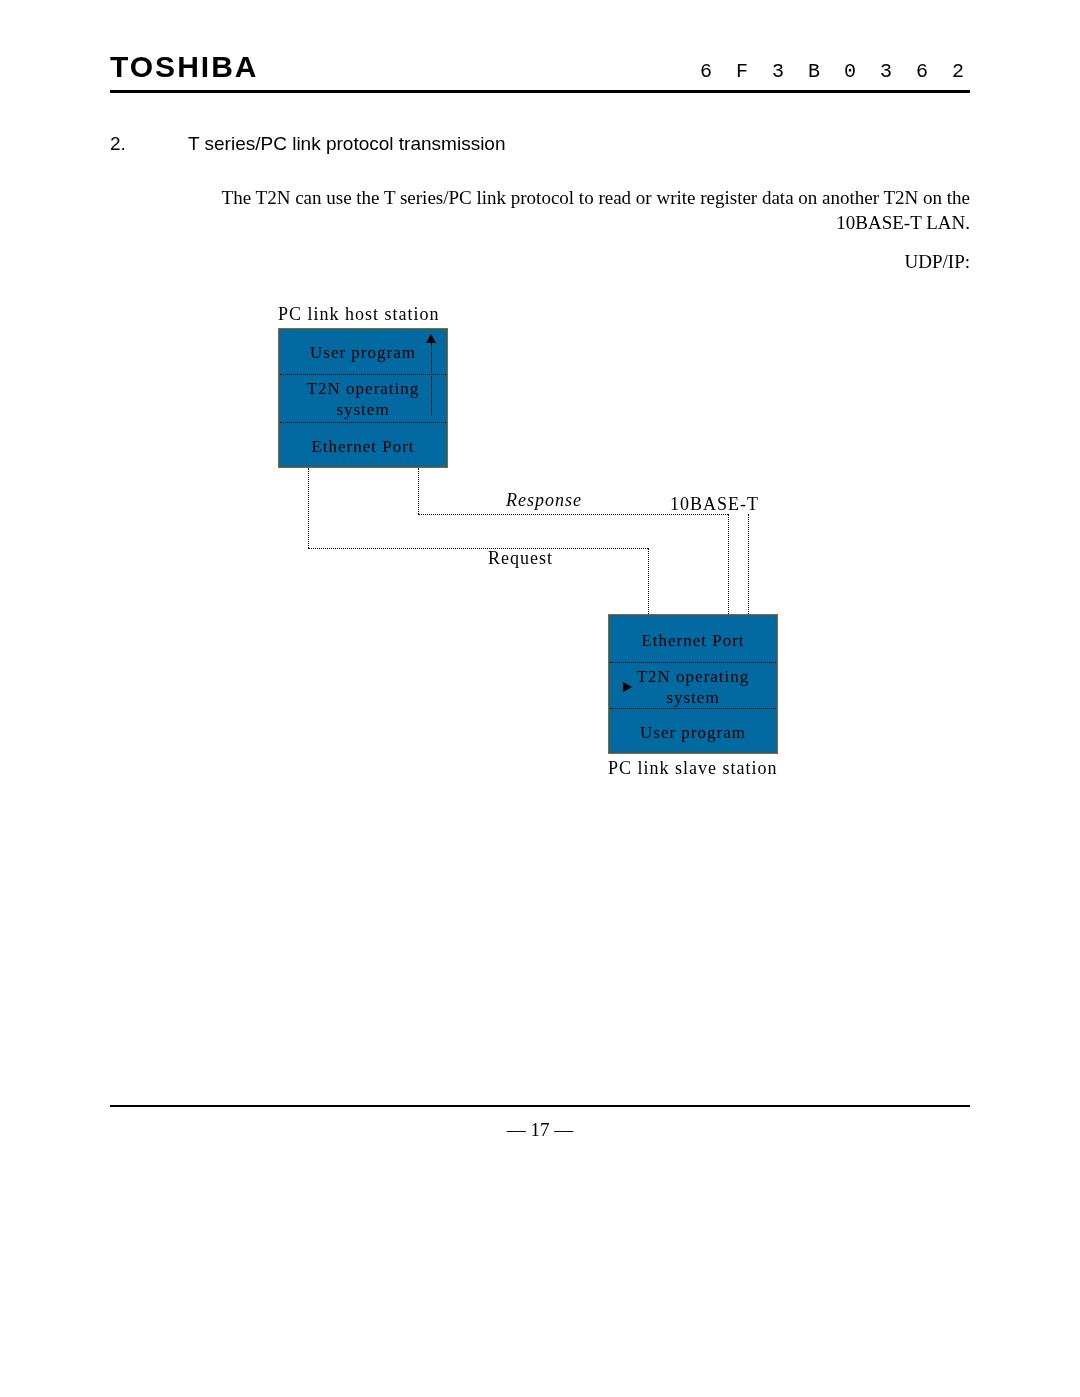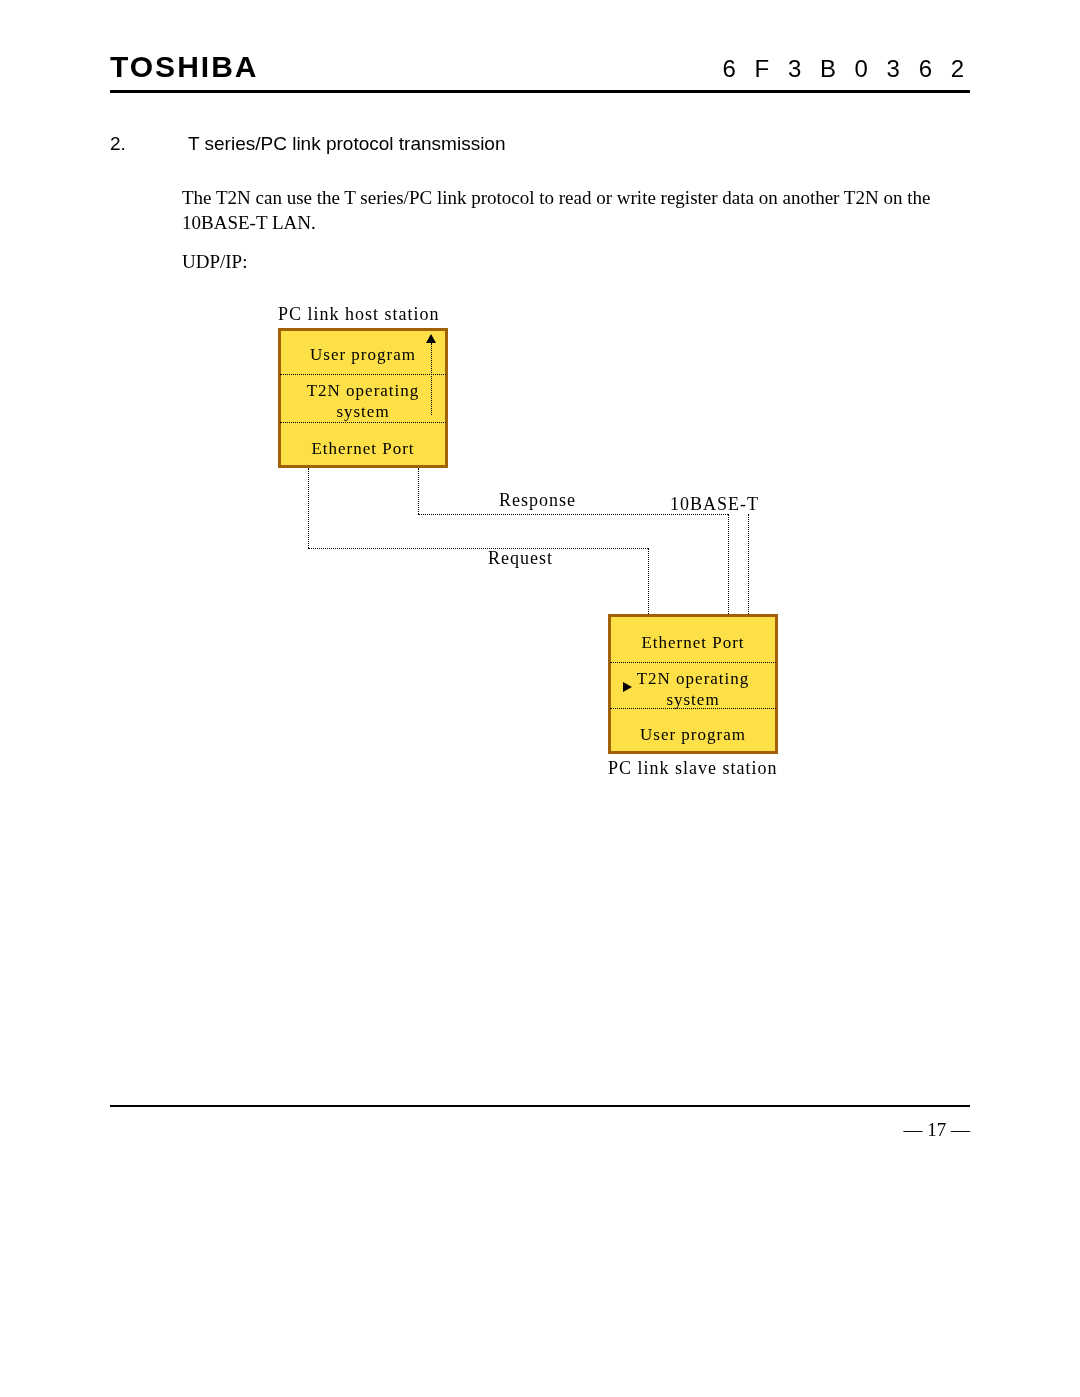--- a/index.html
+++ b/index.html
@@ -19,44 +19,45 @@
     align-items: baseline;
     padding-bottom: 6px;
   }
   .brand {
     font-family: Arial, Helvetica, sans-serif;
     font-weight: 900;
     font-size: 30px;
     letter-spacing: 2px;
   }
   .doccode {
-    font-family: Liberation Sans, sans-serif;
-    font-size: 24px;
+    font-family: Liberation Mono, monospace;
+    font-size: 20px;
     letter-spacing: 6px;
   }
   .rule-thick { border: 0; border-top: 3px solid #000; margin-bottom: 2px; }
 
   .content { padding-top: 38px; }
 
   .sec-row { display: flex; }
   .sec-num {
     width: 78px;
     flex: 0 0 78px;
     font-family: Arial, Helvetica, sans-serif;
     font-size: 19px;
   }
   .sec-title {
     font-family: Arial, Helvetica, sans-serif;
     font-size: 19px;
   }
 
   .body-block {
-    margin-left: 72px;
+    margin-left: 54px;
     font-size: 19px;
     line-height: 1.32;
+    text-align: right;
   }
   .para { margin-top: 22px; }
   .para.first { margin-top: 30px; }
   .para.tight { margin-top: 14px; flex-direction: column; }
   .udp-row { display: flex; gap: 22px; }
 
   
   .diagram {
     position: relative;
     margin: 30px 0 0 78px;
@@ -65,22 +66,22 @@
     font-family: "Times New Roman", Times, serif;
   }
   .d-label {
     position: absolute;
     font-size: 18px;
     letter-spacing: 1px;
     white-space: nowrap;
   }
   .d-box {
     position: absolute;
-    border: 3px solid #a16207;
-    background: #fde047;
+    border: 1px solid #a16207;
+    background: #0369a1;
   }
   .d-cell {
     position: absolute;
     left: 0; right: 0;
     display: flex;
     align-items: center;
     justify-content: center;
     text-align: center;
     font-size: 17px;
     letter-spacing: 1px;
@@ -119,21 +120,21 @@
     font-size: 18px;
   }
 
   .footer {
     position: absolute;
     left: 110px; right: 110px;
     bottom: 38px;
   }
   .rule-thin { border: 0; border-top: 2px solid #000; }
   .page-num {
-    text-align: right;
+    text-align: center;
     font-size: 19px;
     margin-top: 12px;
   }
 </style>
 </head>
 <body>
 
 <div class="page">
 
   <div class="header">
@@ -169,21 +170,21 @@
       <div class="dashed-h" style="left:92px; top:70px; width:166px;"></div>
       <div class="dashed-h" style="left:92px; top:118px; width:166px;"></div>
 
       <div class="arrow-up" style="left:238px; top:30px;"></div>
       <div class="dashed-v" style="left:243px; top:39px; height:72px;"></div>
 
       <div class="dashed-v" style="left:120px; top:164px; height:80px;"></div>
       <div class="dashed-v" style="left:230px; top:164px; height:46px;"></div>
 
       <div class="dashed-h" style="left:230px; top:210px; width:310px;"></div>
-      <div class="d-label" style="left:311px; top:186px;">Response</div>
+      <div class="d-label" style="left:318px; top:186px;font-style:italic;">Response</div>
 
       <div class="d-label" style="left:482px; top:190px;">10BASE-T</div>
 
       <div class="dashed-h" style="left:120px; top:244px; width:340px;"></div>
       <div class="d-label" style="left:300px; top:244px;">Request</div>
 
       <div class="dashed-v" style="left:460px; top:244px; height:66px;"></div>
       <div class="dashed-v" style="left:540px; top:210px; height:100px;"></div>
       <div class="dashed-v" style="left:560px; top:210px; height:100px;"></div>
 

